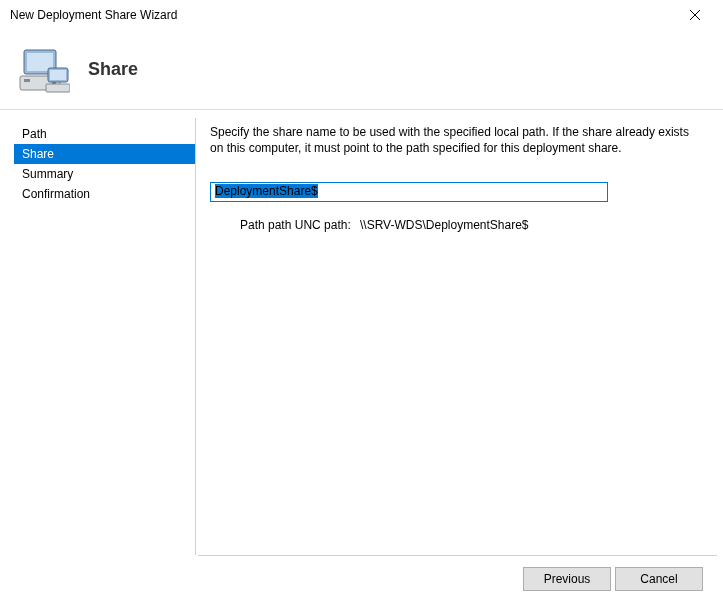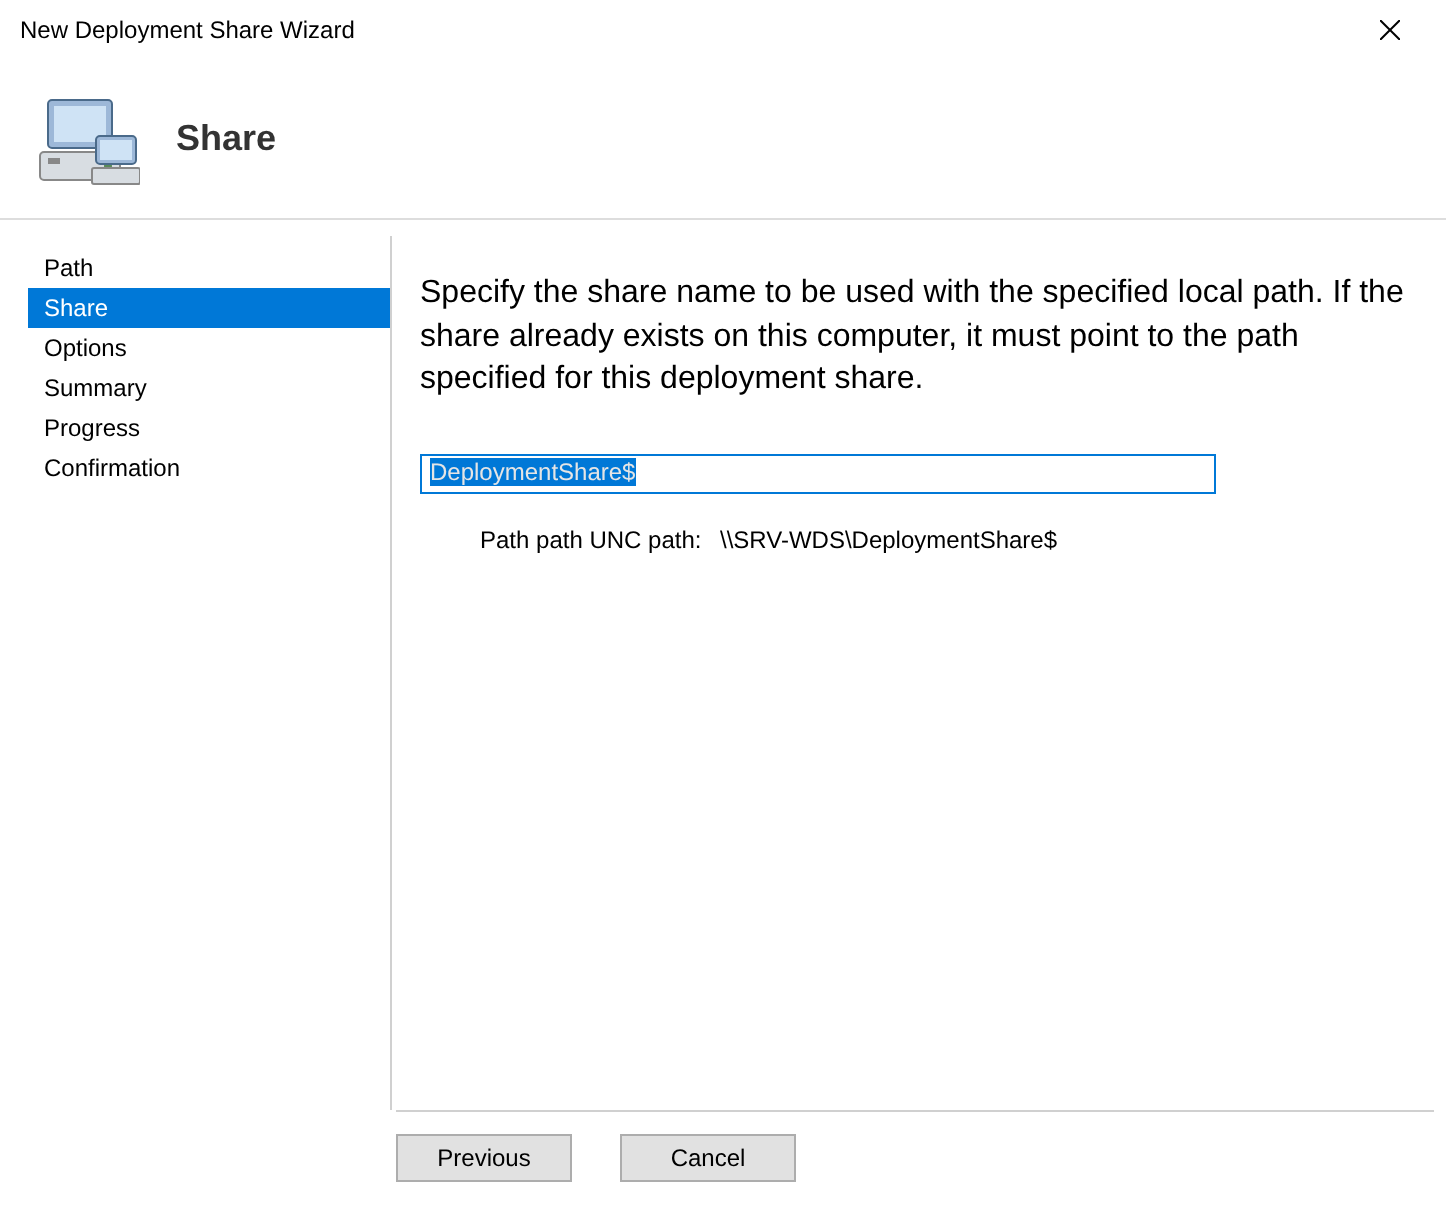--- a/index.html
+++ b/index.html
@@ -66,57 +66,57 @@
       width: 1px;
       background: #d0d0d0;
       margin-top: 8px;
       margin-bottom: 0;
     }
     .content {
       flex: 1;
       padding: 14px 18px 0 14px;
     }
     .instructions {
-      font-size: 16px;
+      font-size: 12px;
       line-height: 1.35;
       margin-bottom: 26px;
-      margin-top: 12px;
     }
     .field-label {
       font-size: 12px;
       margin-bottom: 2px;
     }
     .share-input {
       width: 398px;
       height: 20px;
       border: 1px solid #0078d7;
       padding: 1px 4px;
       font-size: 12px;
       font-family: inherit;
       color: #000;
     }
     .share-input .sel {
       background: #0078d7;
-      color: #e5e5e5;
+      color: #000000;
     }
     .unc-row {
       display: flex;
       margin-top: 16px;
       padding-left: 30px;
       font-size: 12px;
     }
     .unc-label { width: 120px; }
     .footer {
       height: 46px;
       border-top: 1px solid #d0d0d0;
       margin-left: 198px;
       margin-right: 6px;
       display: flex;
+      justify-content: flex-end;
       align-items: center;
-      gap: 24px;
+      gap: 4px;
       padding-right: 14px;
     }
     .btn {
       width: 88px;
       height: 24px;
       font-size: 12px;
       font-family: inherit;
       background: #e1e1e1;
       border: 1px solid #adadad;
       cursor: pointer;
@@ -150,23 +150,21 @@
     <rect x="32" y="24" width="16" height="10" fill="#cfe3f5"></rect>
     <rect x="28" y="38" width="24" height="8" rx="1" fill="#d8dde2" stroke="#888" stroke-width="1"></rect>
   </svg>
   <div class="header-title">Share</div>
 </div>
 
 <div class="body">
   <div class="sidebar" id="sidebar">
       <div class="sidebar-item">Path</div>
       <div class="sidebar-item selected">Share</div>
-      <div class="sidebar-item">Options</div>
       <div class="sidebar-item">Summary</div>
-      <div class="sidebar-item">Progress</div>
       <div class="sidebar-item">Confirmation</div>
     </div>
   <div class="divider"></div>
   <div class="content">
     <div class="instructions">Specify the share name to be used with the specified local path.  If the share already exists on this computer, it must point to the path specified for this deployment share.</div>
     <div class="share-input"><span class="sel">DeploymentShare$</span></div>
     <div class="unc-row">
       <span class="unc-label">Path path UNC path:</span>
       <span>\\SRV-WDS\DeploymentShare$</span>
     </div>

